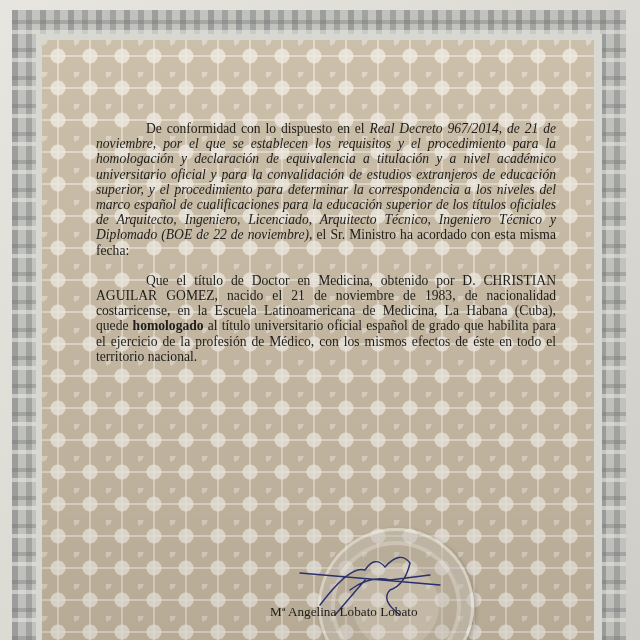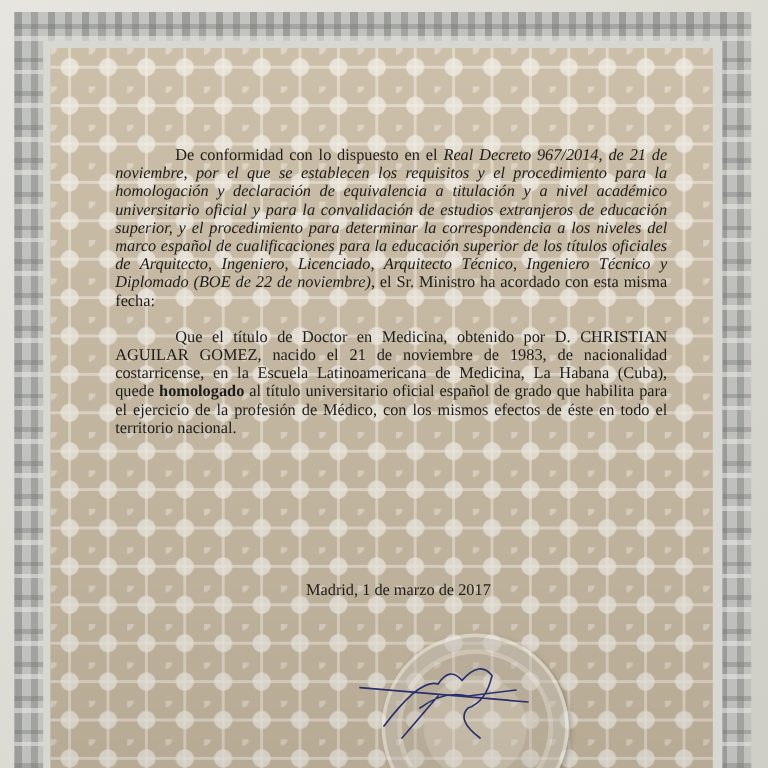--- a/index.html
+++ b/index.html
@@ -88,22 +88,22 @@
 
   <div class="content">
     <p class="para first"><span>De conformidad con lo dispuesto en el </span><em>Real Decreto 967/2014, de 21 de noviembre, por el que se establecen los requisitos y el procedimiento para la homologación y declaración de equivalencia a titulación y a nivel académico universitario oficial y para la convalidación de estudios extranjeros de educación superior, y el procedimiento para determinar la correspondencia a los niveles del marco español de cualificaciones para la educación superior de los títulos oficiales de Arquitecto, Ingeniero, Licenciado, Arquitecto Técnico, Ingeniero Técnico y Diplomado (BOE de 22 de noviembre)</em><span>, el Sr. Ministro ha acordado con esta misma fecha:</span></p>
 
     <div class="spacer-small"></div>
 
     <p class="para"><span>Que el título de Doctor en Medicina, obtenido por D. CHRISTIAN AGUILAR GOMEZ, nacido el 21 de noviembre de 1983, de nacionalidad costarricense, en la Escuela Latinoamericana de Medicina, La Habana (Cuba), quede </span><b>homologado</b><span> al título universitario oficial español de grado que habilita para el ejercicio de la profesión de Médico, con los mismos efectos de éste en todo el territorio nacional.</span></p>
 
   </div>
 
-  <div class="place-date"><span>Madrid, 1 de marzo de 2017</span></div>
 
   <div class="seal"></div>
 
 
   <svg class="signature" viewBox="0 0 170 80">
     <path d="M10 28 L150 40 M30 60 Q60 20 75 25 Q85 10 95 22 Q110 5 120 18 Q115 40 100 45 Q90 55 110 70 M60 45 Q80 30 100 35 L140 30 M45 70 L75 35" fill="none" stroke="#2a2f6e" stroke-width="1.4" stroke-linecap="round"></path>
   </svg>
 
+  <div class="signer-name">Mª Angelina Lobato Lobato</div>
 </div>
 
 </body></html>

